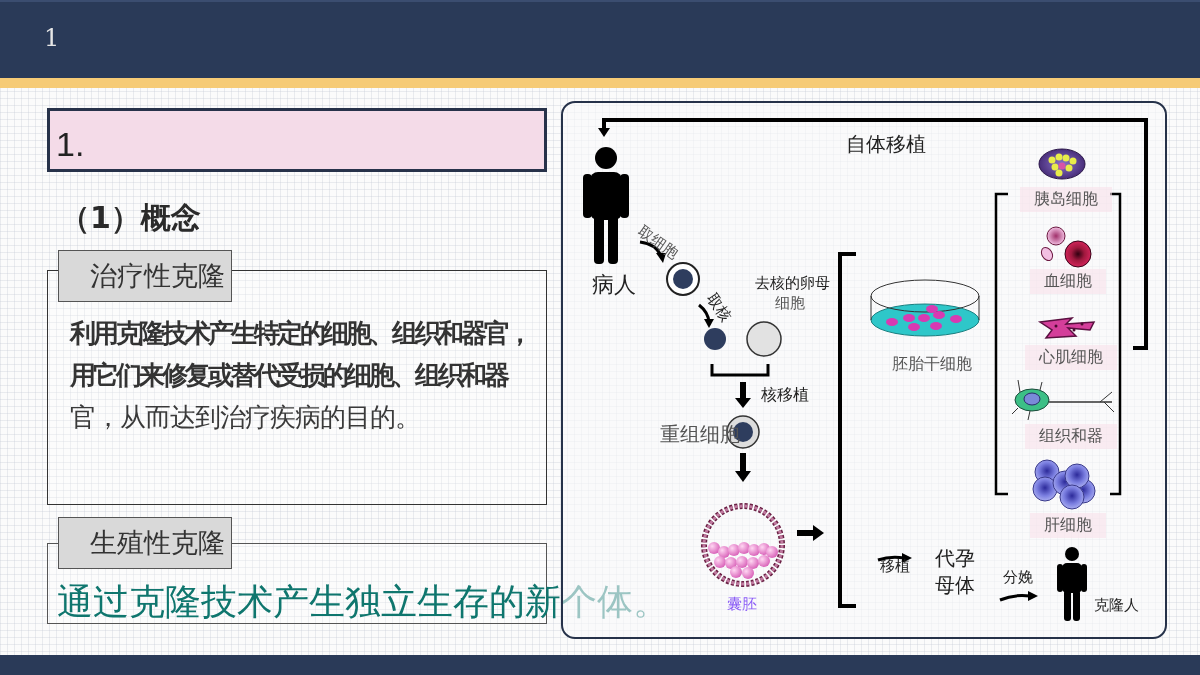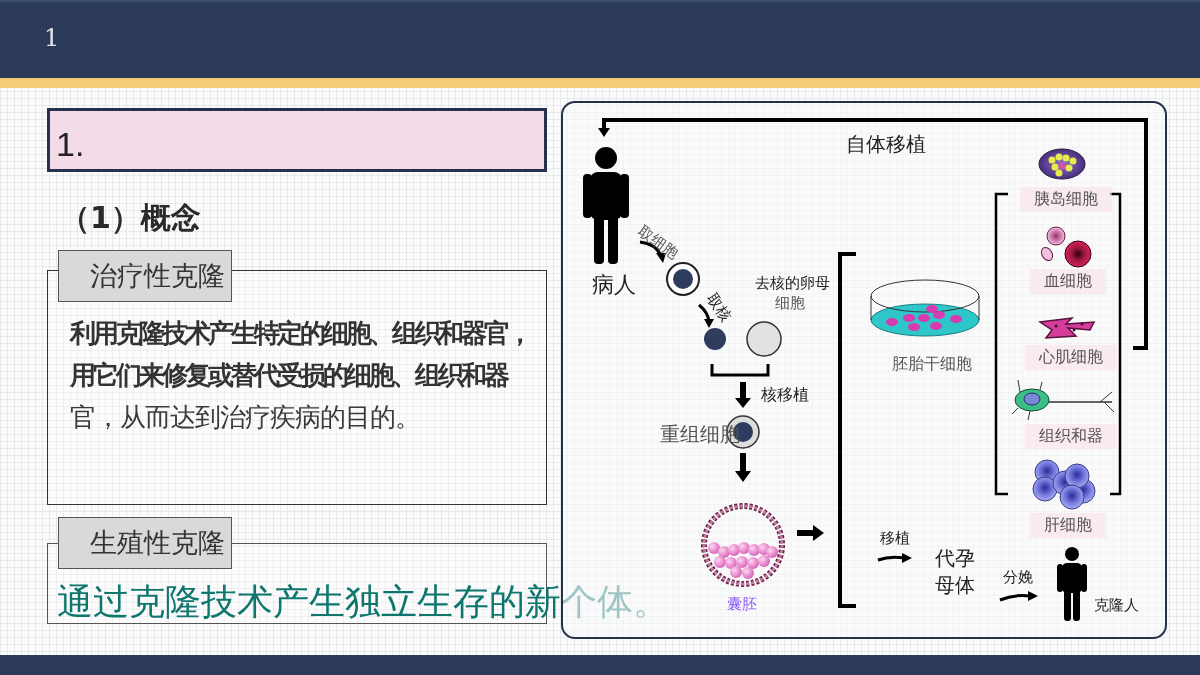--- a/index.html
+++ b/index.html
@@ -260,19 +260,19 @@
 <div class="dlabel dlabel-serif" style="left:660px;top:421px;font-size:20px;">重组细胞</div>
 <div class="dlabel dlabel-serif" style="left:727px;top:595px;font-size:15px;color:#8b5cf6;">囊胚</div>
 <div class="dlabel dlabel-serif" style="left:892px;top:354px;font-size:16px;">胚胎干细胞</div>
 
 <div class="dlabel dlabel-serif pinkbg" style="left:1020px;top:187px;font-size:16px;">胰岛细胞</div>
 <div class="dlabel dlabel-serif pinkbg" style="left:1030px;top:269px;font-size:16px;">血细胞</div>
 <div class="dlabel dlabel-serif pinkbg" style="left:1025px;top:345px;font-size:16px;">心肌细胞</div>
 <div class="dlabel dlabel-serif pinkbg" style="left:1025px;top:424px;font-size:16px;">组织和器</div>
 <div class="dlabel dlabel-serif pinkbg" style="left:1030px;top:513px;font-size:16px;">肝细胞</div>
 
-<div class="dlabel" style="left:880px;top:529px;font-size:15px;">移植</div>
+<div class="dlabel" style="left:880px;top:557px;font-size:15px;">移植</div>
 <div class="dlabel" style="left:935px;top:545px;font-size:20px;">代孕</div>
 <div class="dlabel" style="left:935px;top:572px;font-size:20px;">母体</div>
 <div class="dlabel" style="left:1003px;top:568px;font-size:15px;">分娩</div>
 <div class="dlabel" style="left:1094px;top:596px;font-size:15px;">克隆人</div>
 
 <div class="footer"></div>
 
 </body></html>

